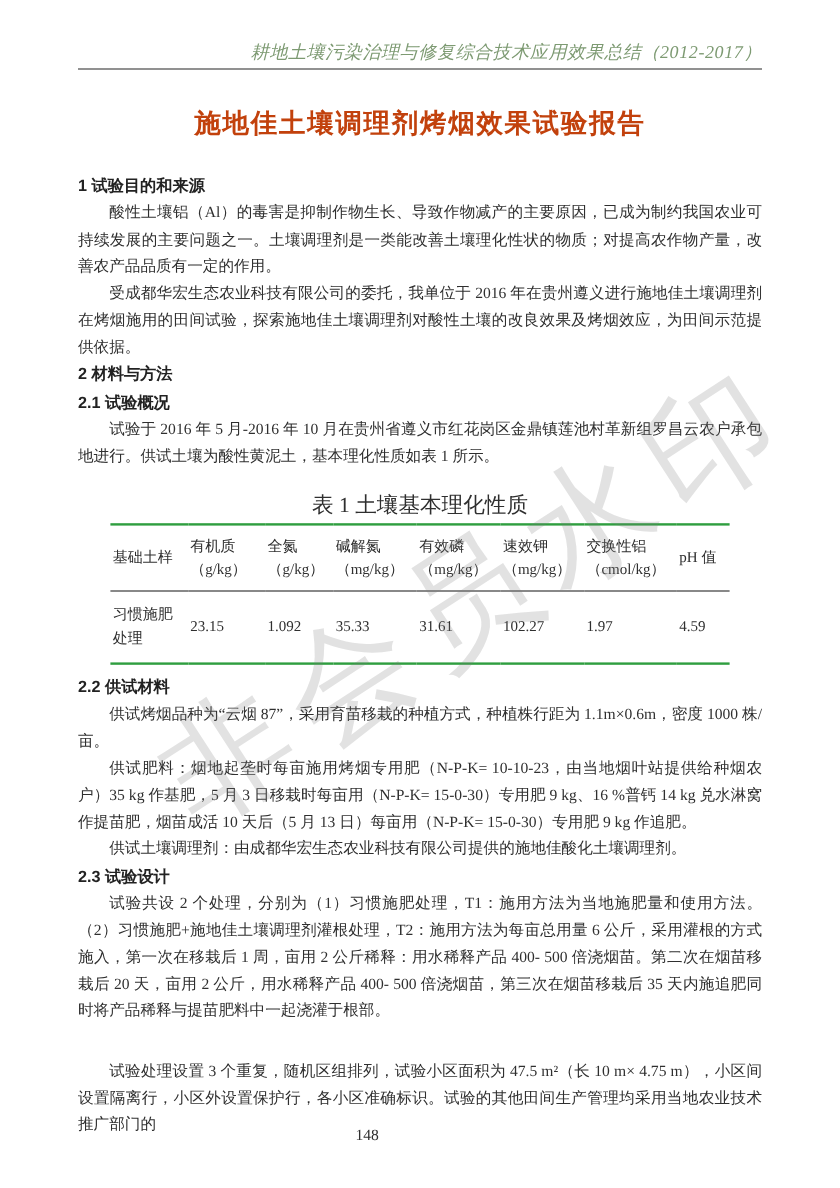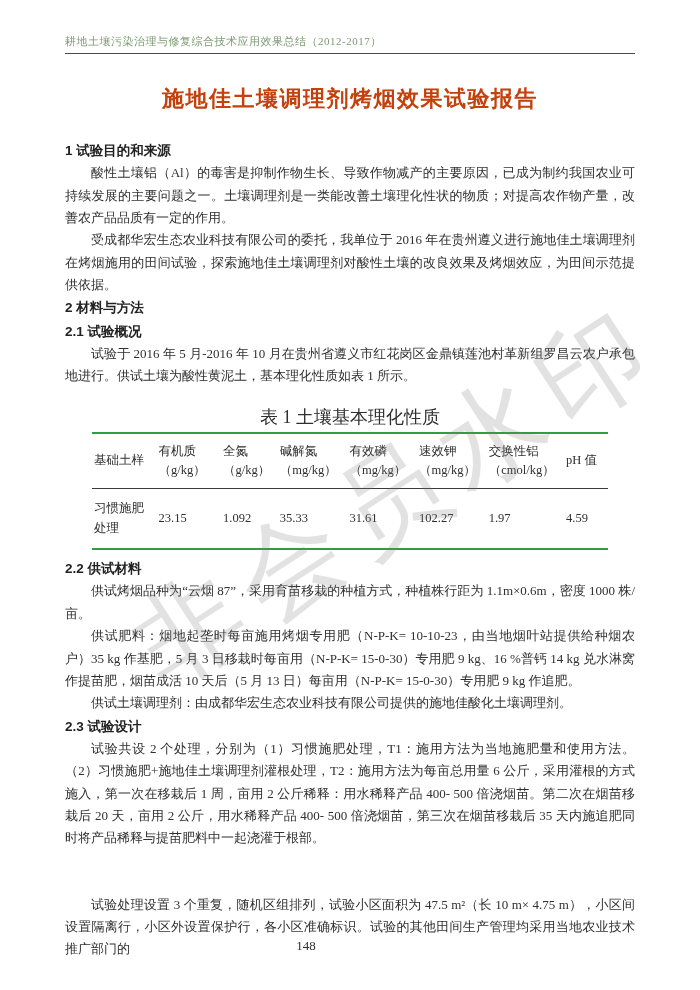--- a/index.html
+++ b/index.html
@@ -7,26 +7,27 @@
   body {
     width: 700px; height: 990px;
     position: relative;
     font-family: "Liberation Serif", "DejaVu Serif", serif;
     color: #2f2f2f;
     overflow: hidden;
   }
   .page { position: absolute; left: 65px; top: 34px; width: 570px; }
 
   .doc-header {
-    text-align: left;
-    font-size: 11px;
+    text-align: right;
+    font-size: 15px;
     letter-spacing: 0.5px;
     color: #7d9a72;
     padding-bottom: 4px;
     border-bottom: 1.5px solid #4a4a4a;
+    font-style: italic;
   }
 
   .doc-title {
     margin-top: 30px;
     text-align: center;
     font-size: 22px;
     font-weight: bold;
     letter-spacing: 1.5px;
     color: #c2410c;
     font-family: "Liberation Serif", "DejaVu Serif", serif;
@@ -42,21 +43,21 @@
   }
   .sec-heading.first { margin-top: 26px; }
 
   p.body-text {
     font-size: 13px;
     line-height: 1.72;
     text-align: justify;
     text-indent: 2em;
     color: #2f2f2f;
   }
-  p.body-text.gap-before { margin-top: 44px; }
+  p.body-text.gap-before { margin-top: 28px; }
 
   .table-caption {
     text-align: center;
     font-size: 18px;
     margin-top: 17px;
     margin-bottom: 3px;
     color: #2f2f2f;
   }
 
   table.soil-table {

